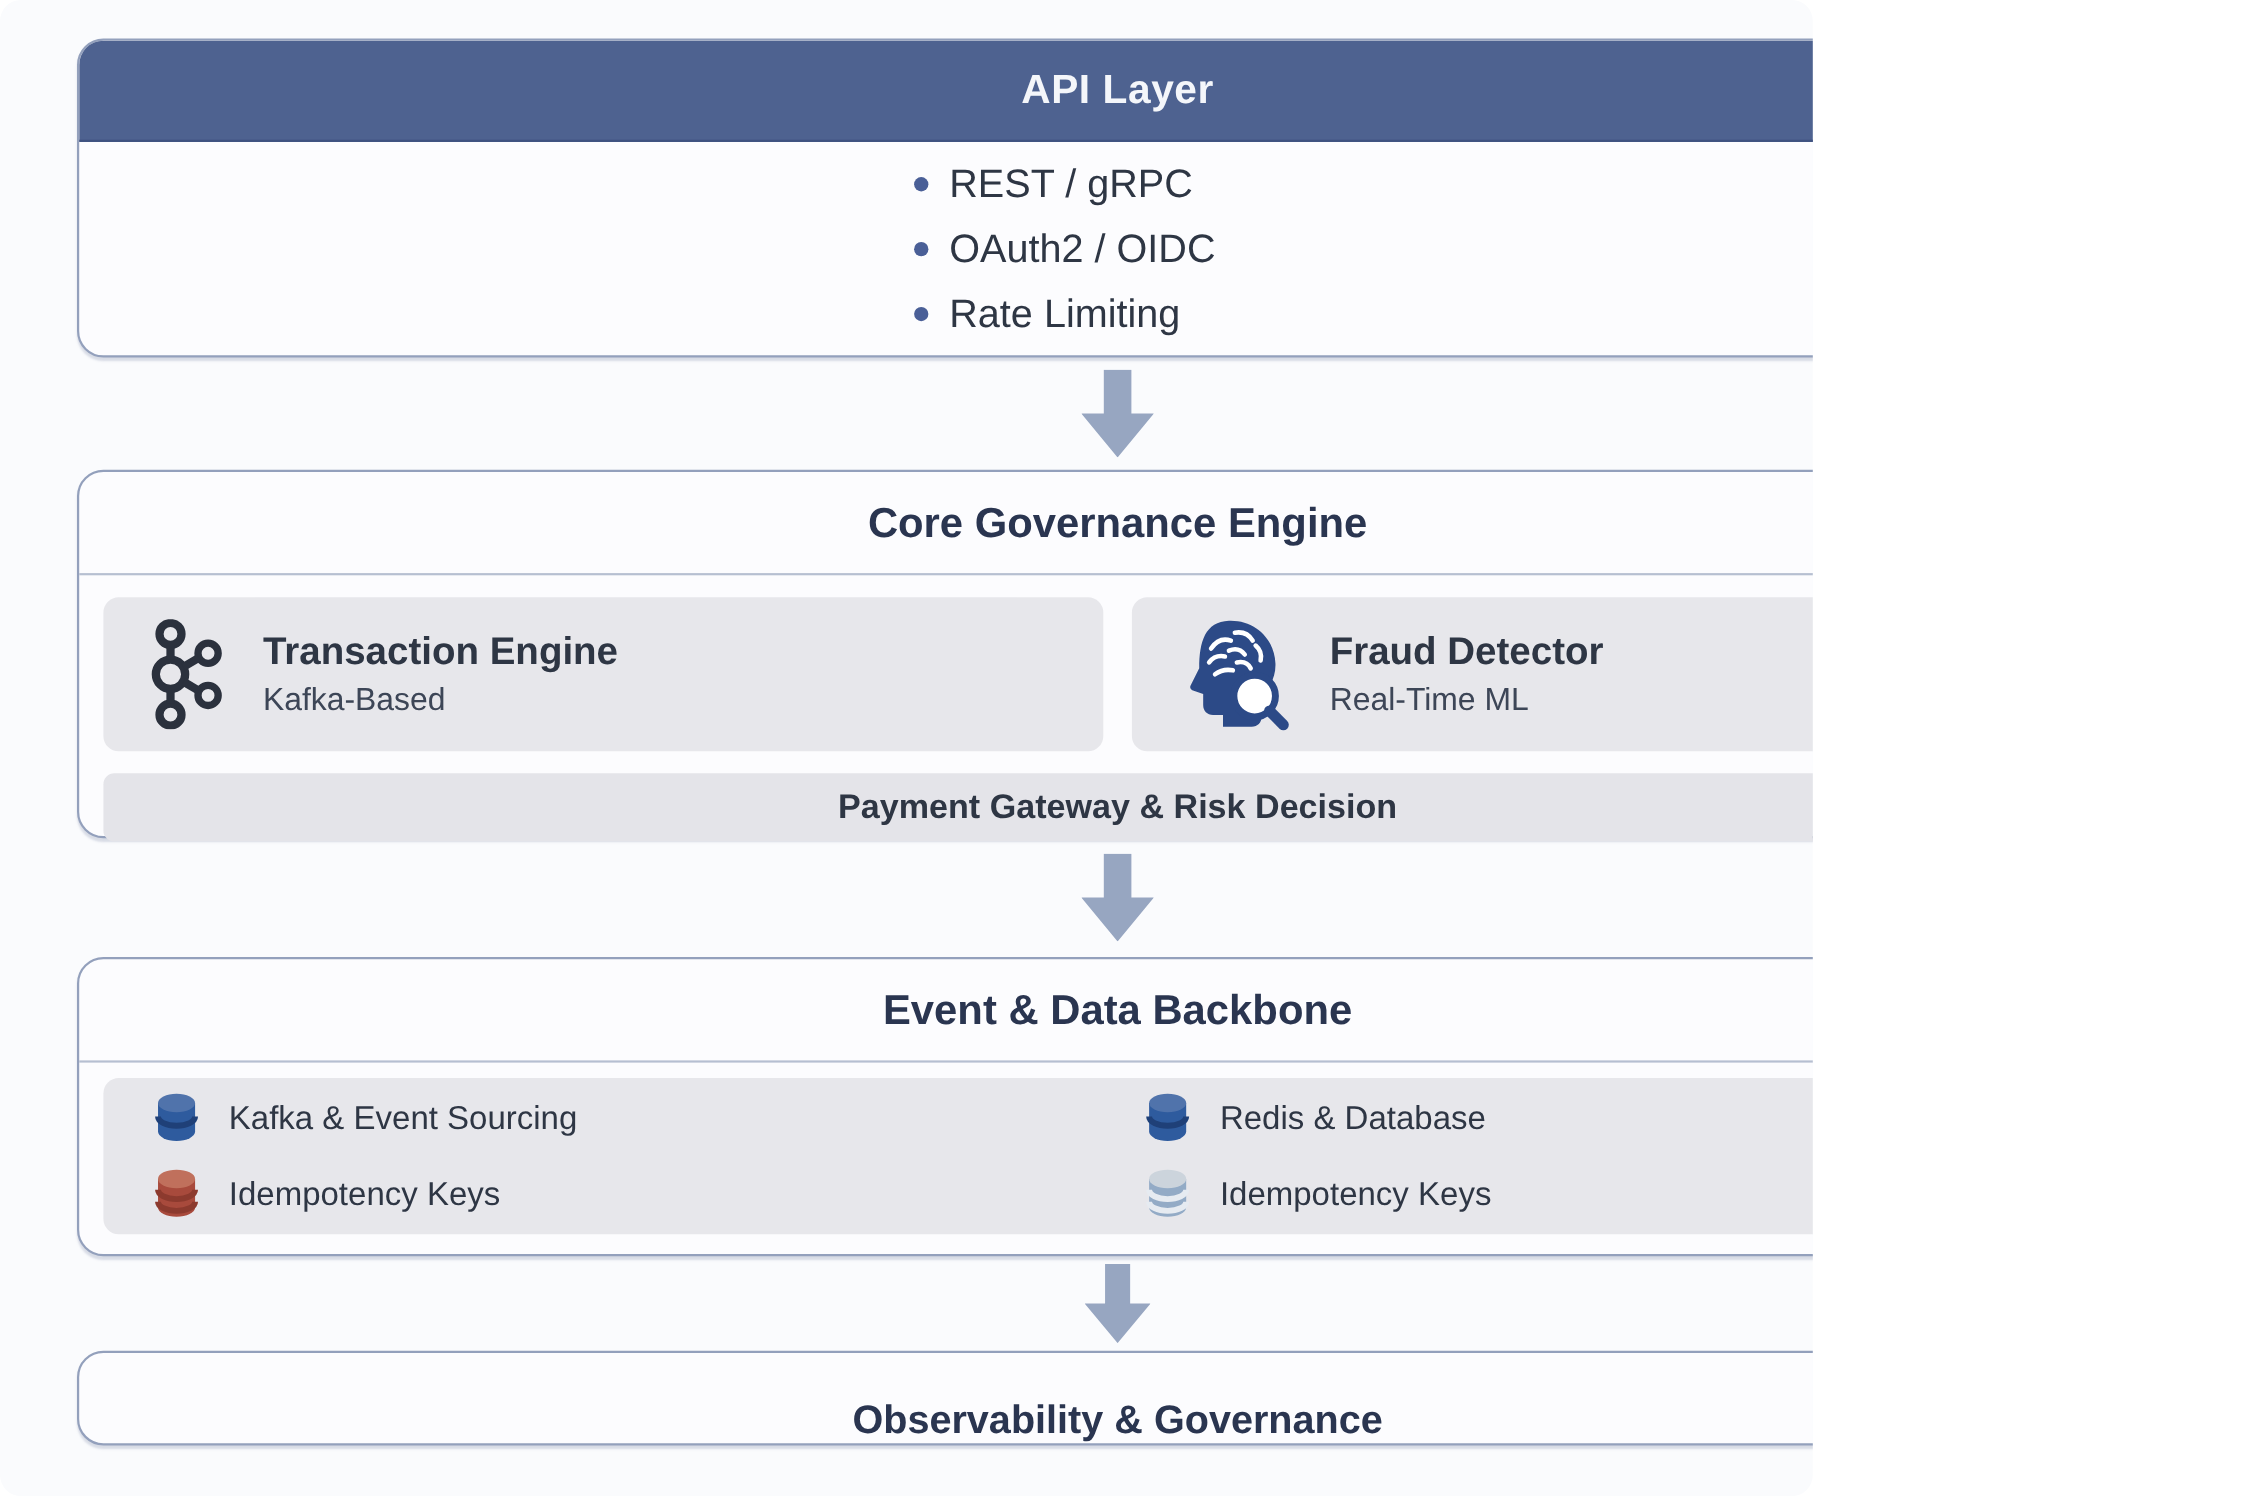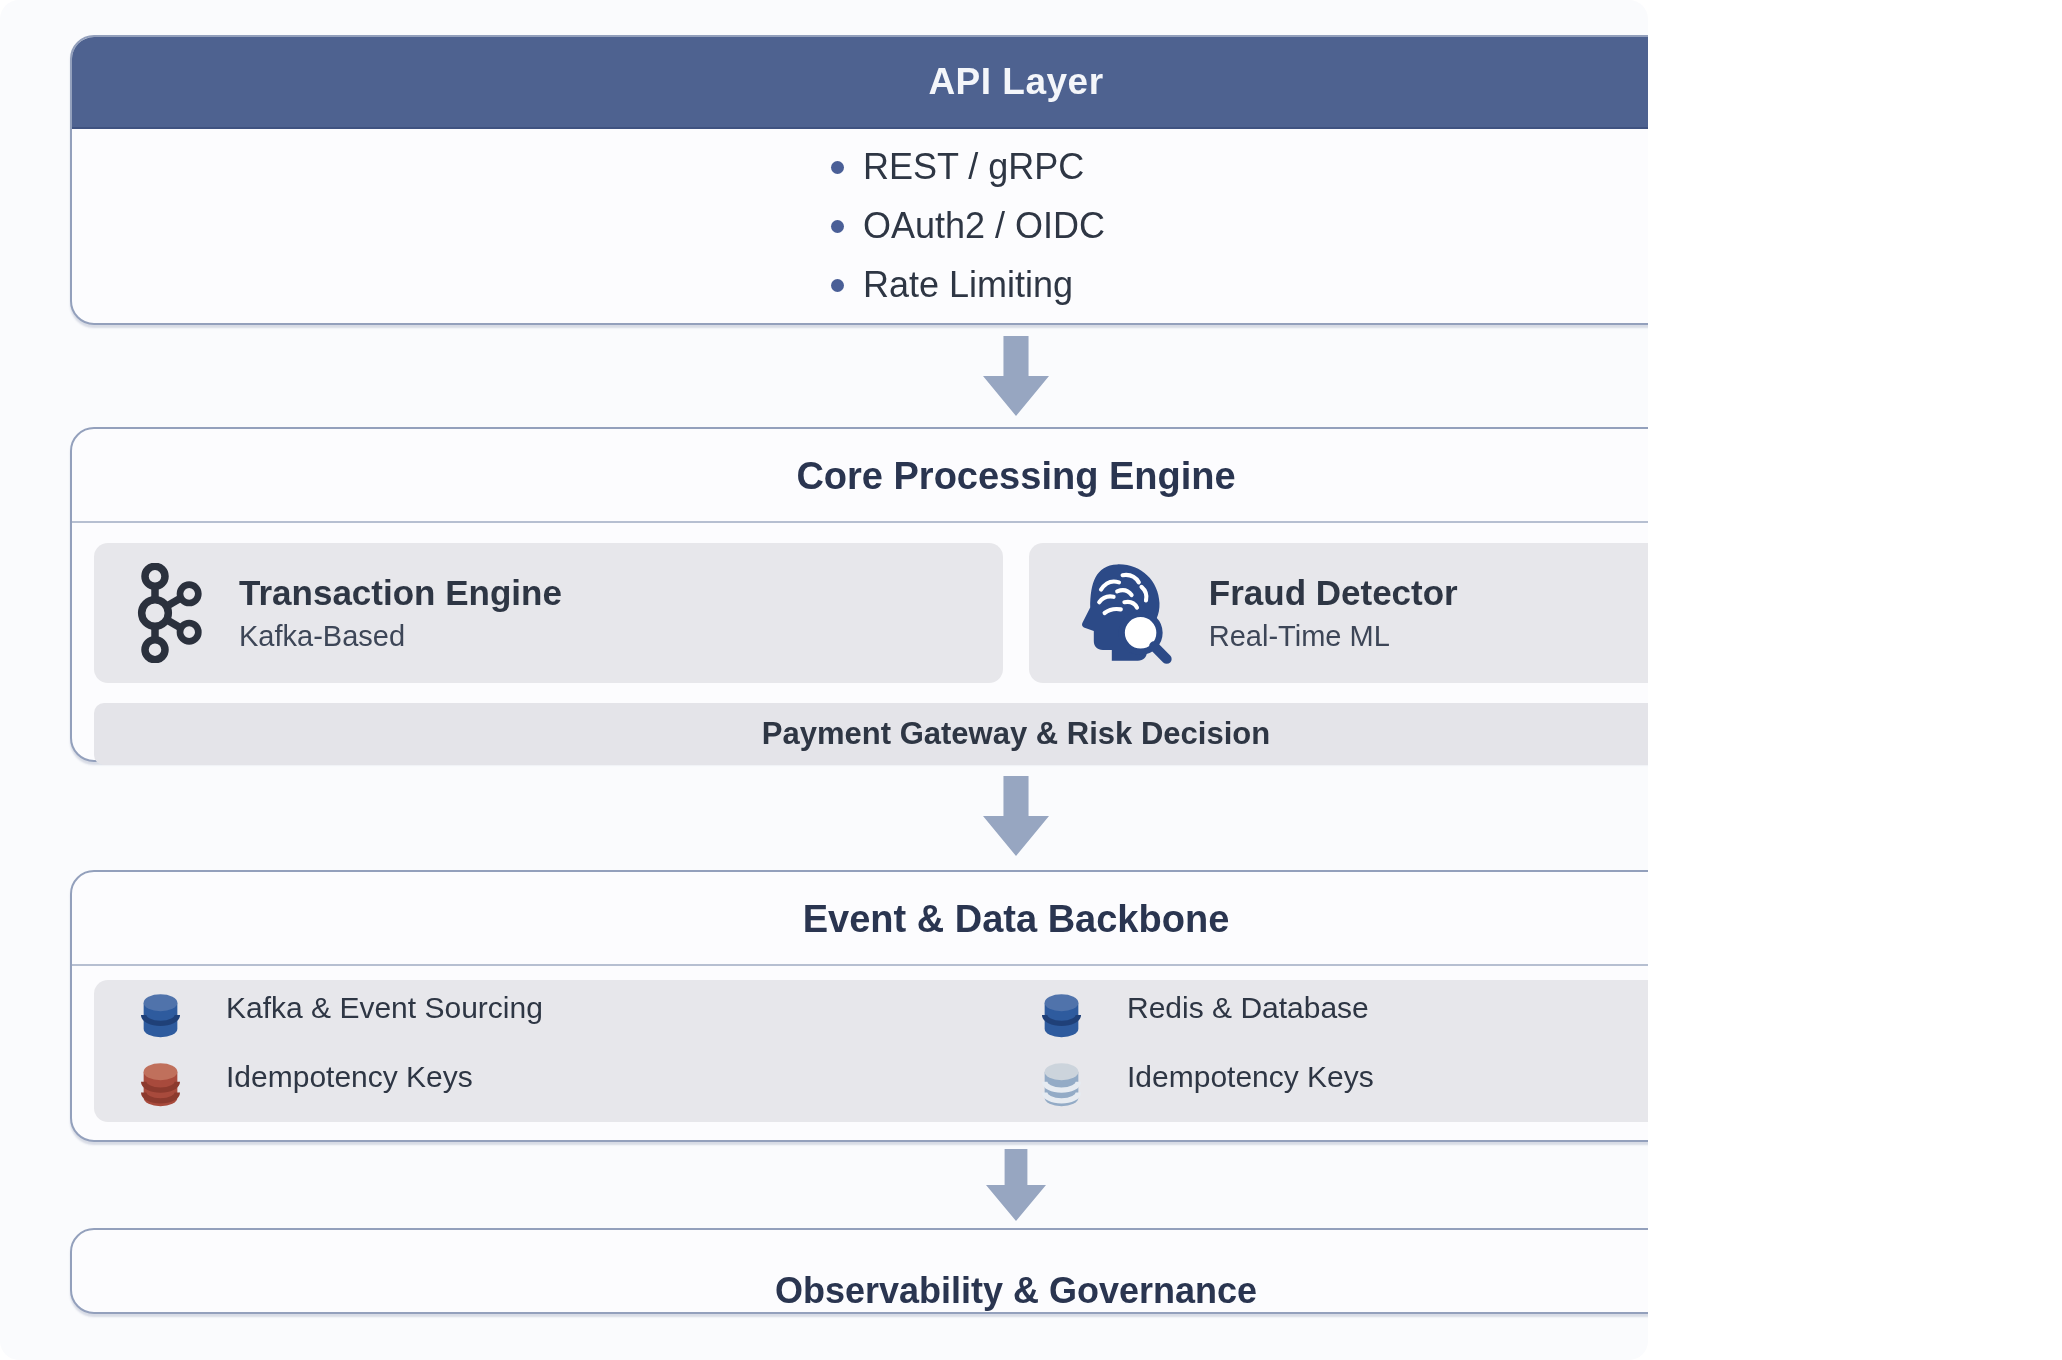--- a/index.html
+++ b/index.html
@@ -71,21 +71,21 @@
   .bar{
     margin-top:20px;height:62px;background:var(--bar-gray);border-radius:10px;
     display:flex;align-items:center;justify-content:center;
     font-size:31px;font-weight:bold;color:var(--text-dark);
   }
   
   .box3{height:272px;}
   .box3-content{padding:14px 22px;}
   .panel{background:var(--card-gray);border-radius:14px;height:142px;display:flex;padding-left:42px;}
   .panel-col{flex:1;display:flex;flex-direction:column;justify-content:center;gap:18px;}
-  .db-row{display:flex;align-items:flex-start;gap:41px;}
+  .db-row{display:flex;align-items:center;gap:23px;}
   .db{width:49px;height:51px;flex:none;}
   .db .band{fill:none;stroke-width:7;}
   .db-blue .body{fill:var(--db-blue-body);} .db-blue .top{fill:var(--db-blue-top);} .db-blue .band{stroke:var(--db-blue-band);}
   .db-red .body{fill:var(--db-red-body);} .db-red .top{fill:var(--db-red-top);} .db-red .band{stroke:var(--db-red-band);}
   .db-light .body{fill:var(--db-light-body);} .db-light .top{fill:var(--db-light-top);} .db-light .band{stroke:var(--db-light-band);}
   .db-label{font-size:30px;color:var(--text-dark);}
   
   .box4{height:86px;display:flex;align-items:flex-end;justify-content:center;}
   .box4 .sec-title{padding:0;font-size:36px;}
 </style>
@@ -115,21 +115,21 @@
           </div>
         </div>
       </div>
     </section>
 
     <div class="arrow-zone az1">
       <div class="down-arrow"></div>
     </div>
 
     <section class="box box2">
-      <h2 class="sec-title">Core Processing Engine</h2>
+      <h2 class="sec-title">Core Governance Engine</h2>
       <hr class="divider">
       <div class="box2-content">
         <div class="cards">
 
           <div class="card">
             <svg class="kafka-svg" viewBox="0 0 90 120" aria-hidden="true">
               <g fill="none" stroke-width="9">
                 <circle cx="30" cy="16" r="12"></circle>
                 <circle cx="30" cy="60" r="16"></circle>
                 <circle cx="30" cy="104" r="12"></circle>

